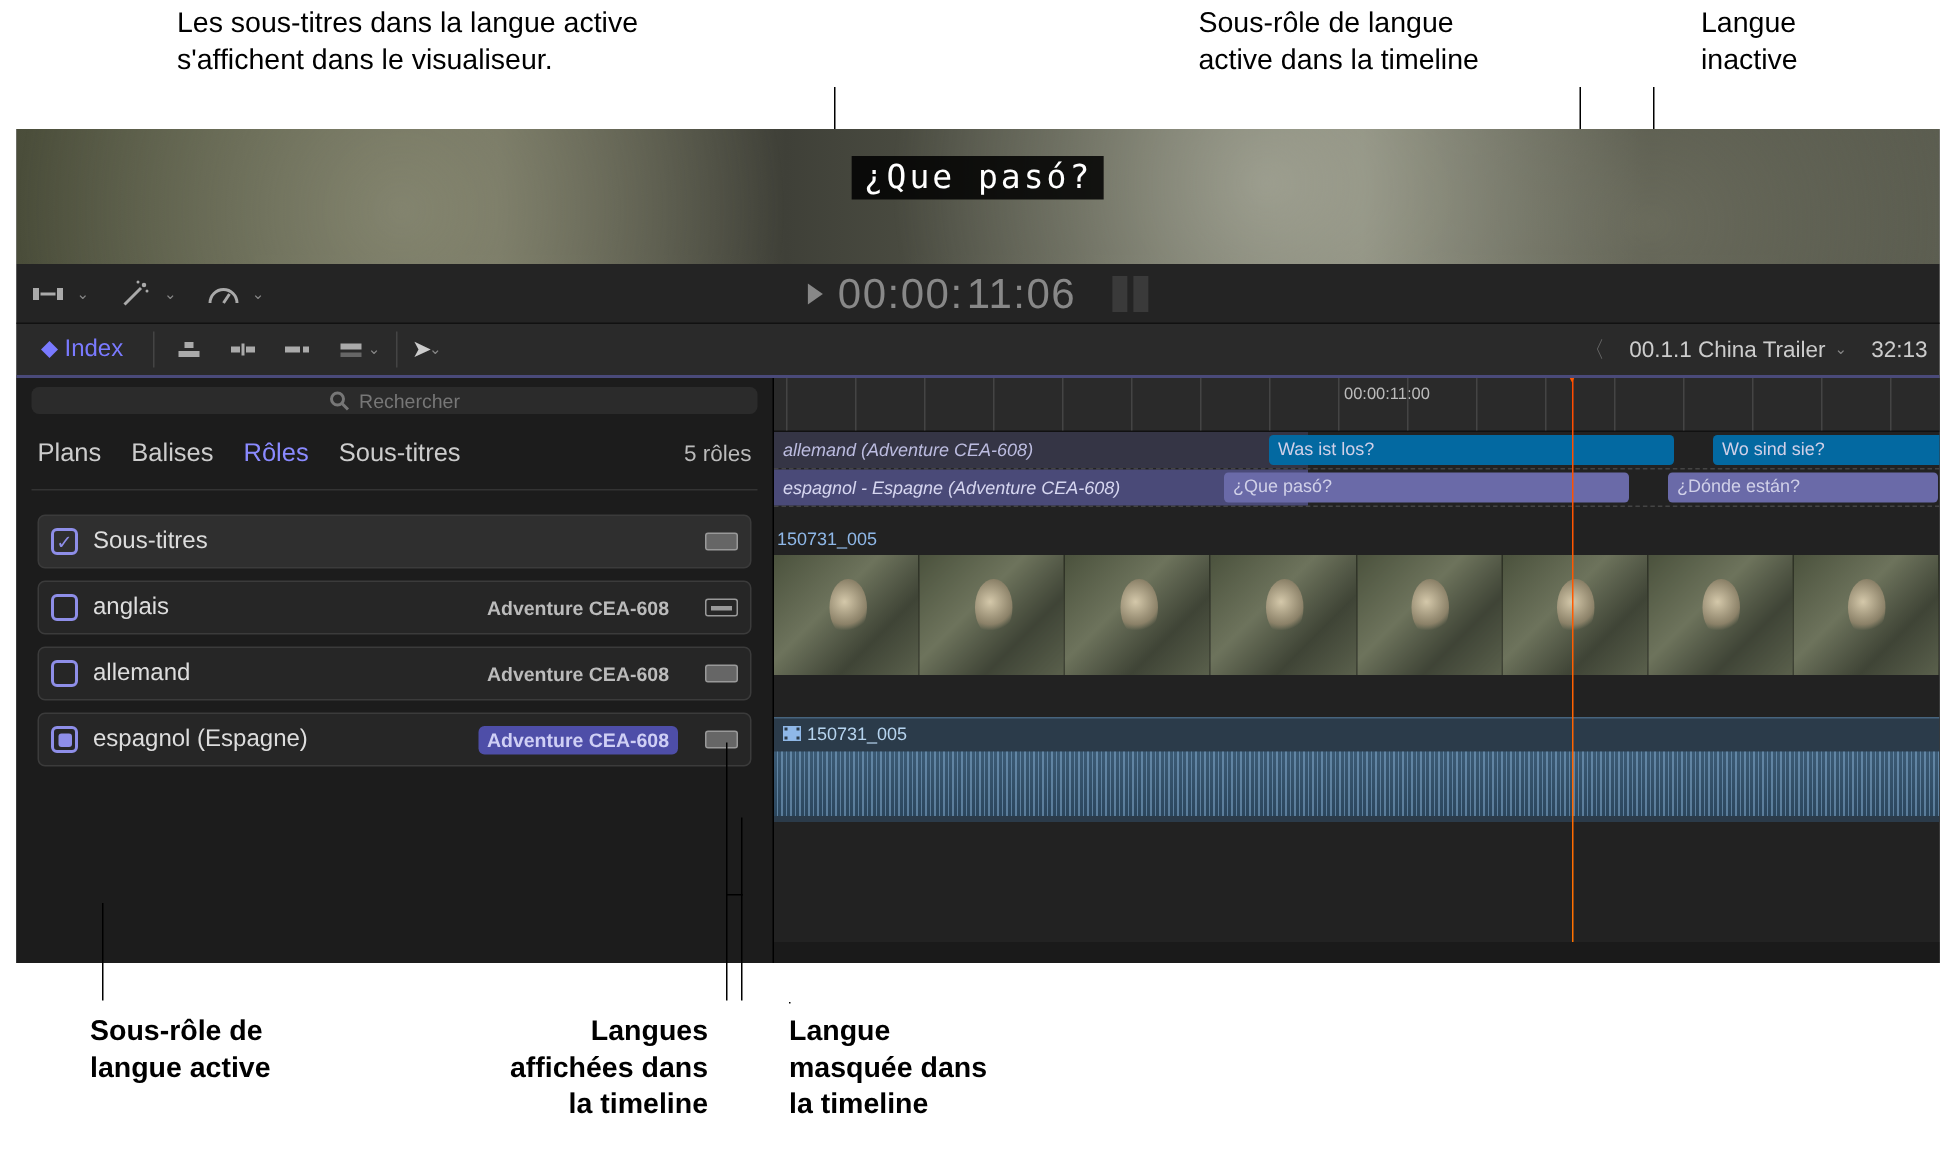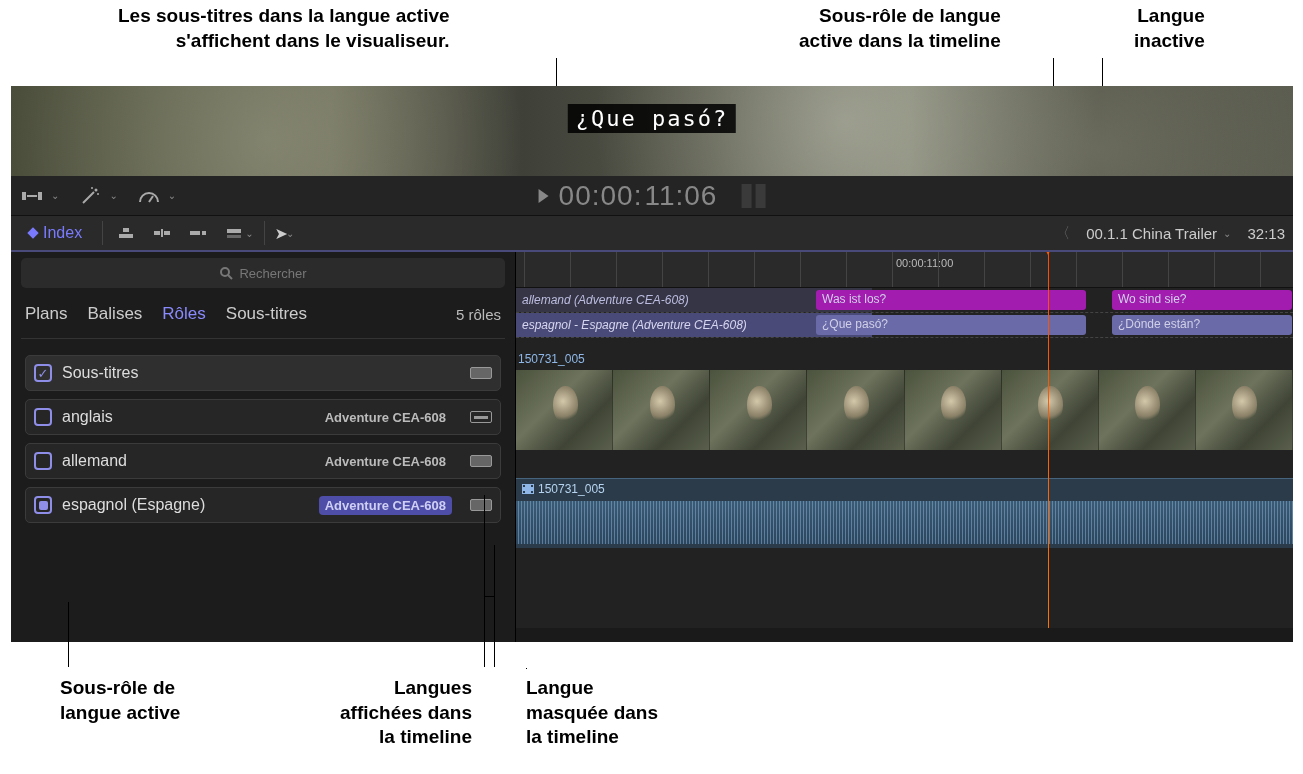--- a/index.html
+++ b/index.html
@@ -13,23 +13,21 @@
     color: #ddd;
     font-size: 13px;
   }
 
   
   .annotation {
     position: absolute;
     color: #000;
     font-size: 19px;
     line-height: 1.3;
-    text-align: right;
     white-space: pre;
-    font-weight: bold;
   }
 
   .callout-line {
     position: absolute;
     background: #000;
   }
 
   
   .app-frame {
     position: absolute;
@@ -138,21 +136,21 @@
     width: 505px;
     background:#1c1c1c;
     border-right:1px solid #000;
     display:flex;
     flex-direction:column;
     padding: 6px 10px;
   }
   .search-box {
     background:#2b2b2b;
     border-radius:5px;
-    height:30px;
+    height:18px;
     display:flex;
     align-items:center;
     justify-content:center;
     color:#777;
     gap:6px;
     margin-bottom:8px;
   }
   .tabs-row {
     display:flex;
     align-items:center;
@@ -254,21 +252,21 @@
   .caption-lane.active .lane-label { background:#4a4a78; color:#d6d6f0;}
   .caption-clip {
     position:absolute;
     top:2px;
     height:20px;
     border-radius:3px;
     font-size:12px;
     padding:2px 6px;
     color:#d0d0e8;
   }
-  .cap-inactive { background:#a21caf;}
+  .cap-inactive { background:#0369a1;margin-left:30px;}
   .cap-active { background:#6a6aa8;}
 
   .video-track {
     margin-top:32px;
     height:100px;
     position:relative;
   }
   .clip-name {
     position:absolute; top:-18px; left:2px;
     color:#8fb8e8; font-size:12px;

